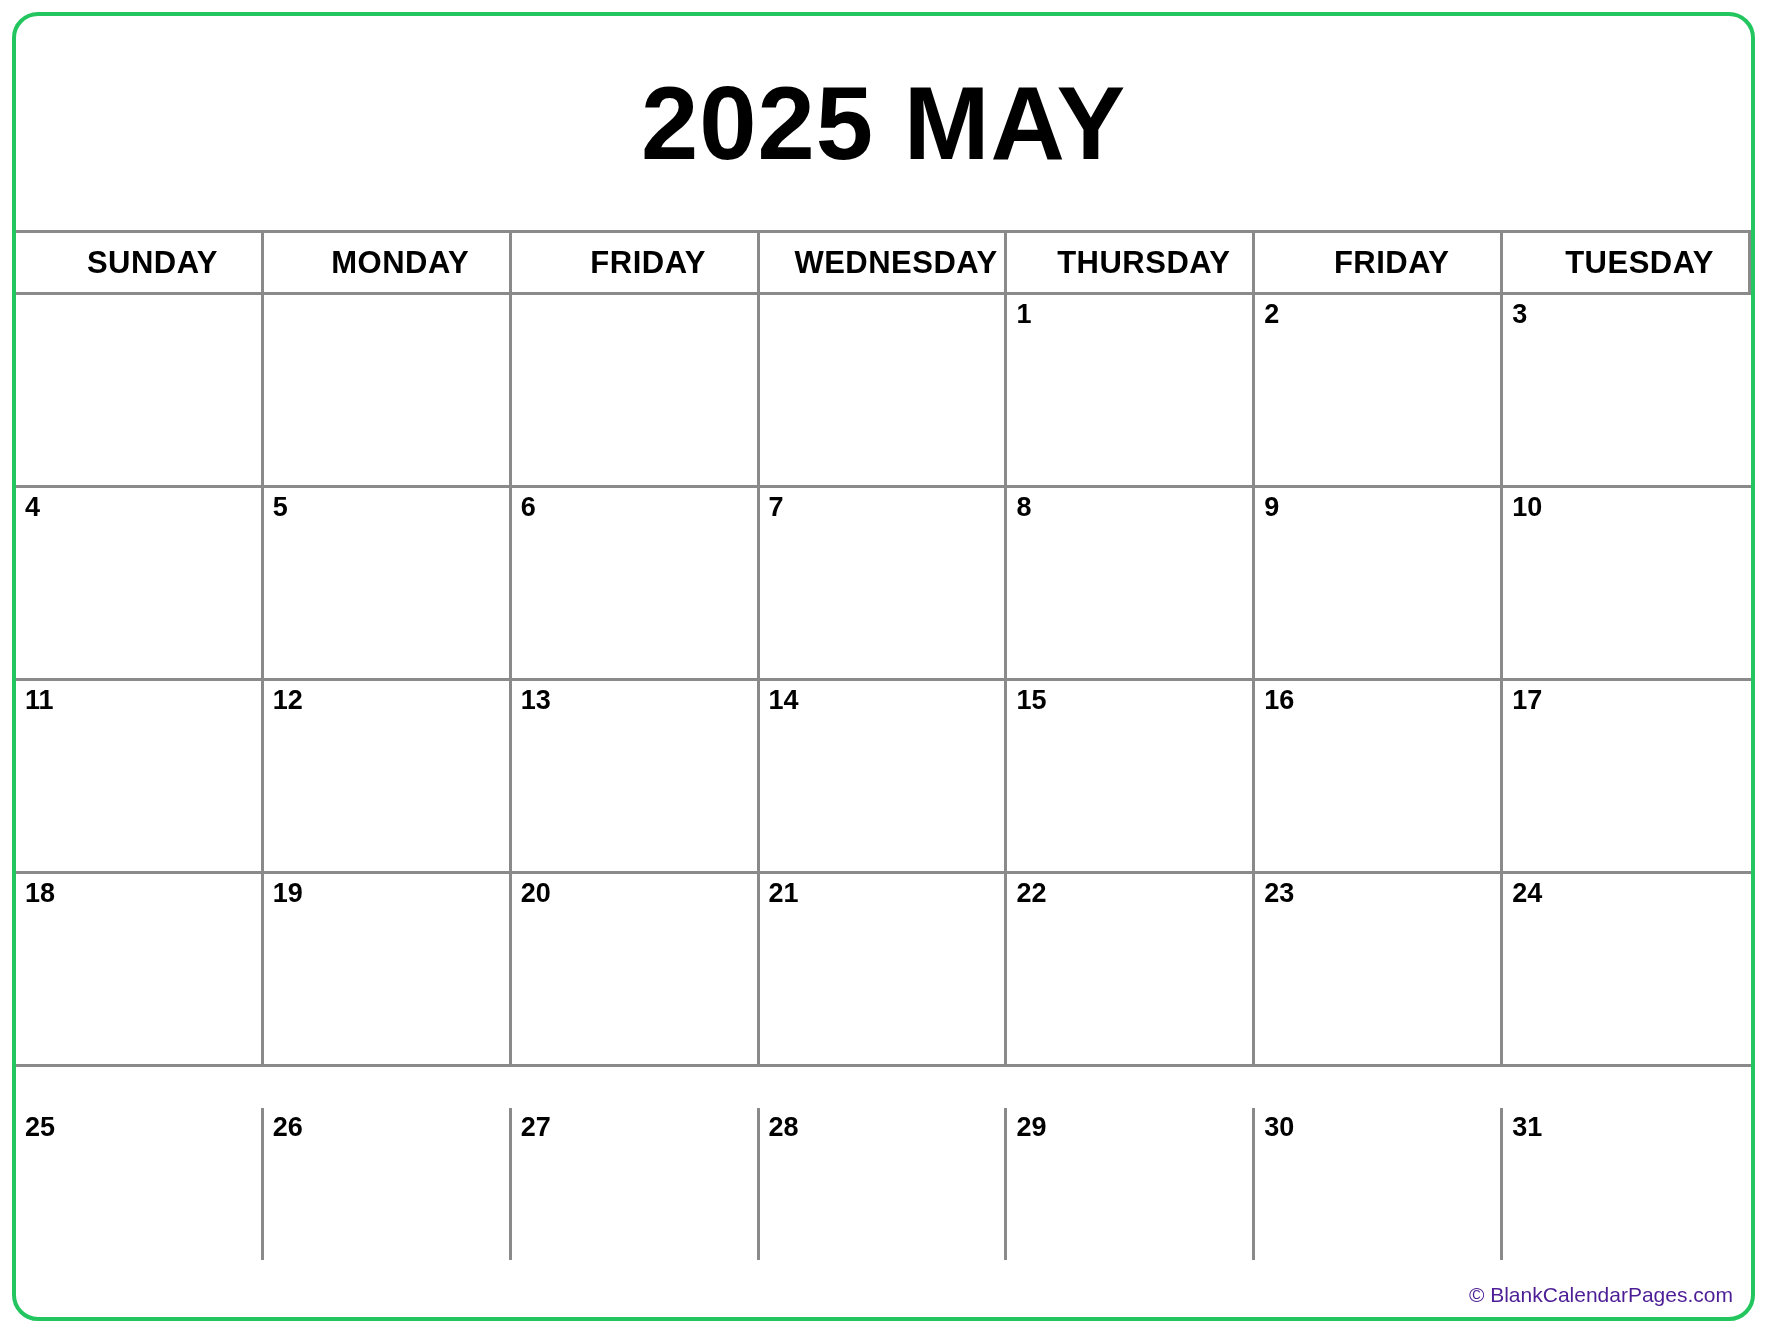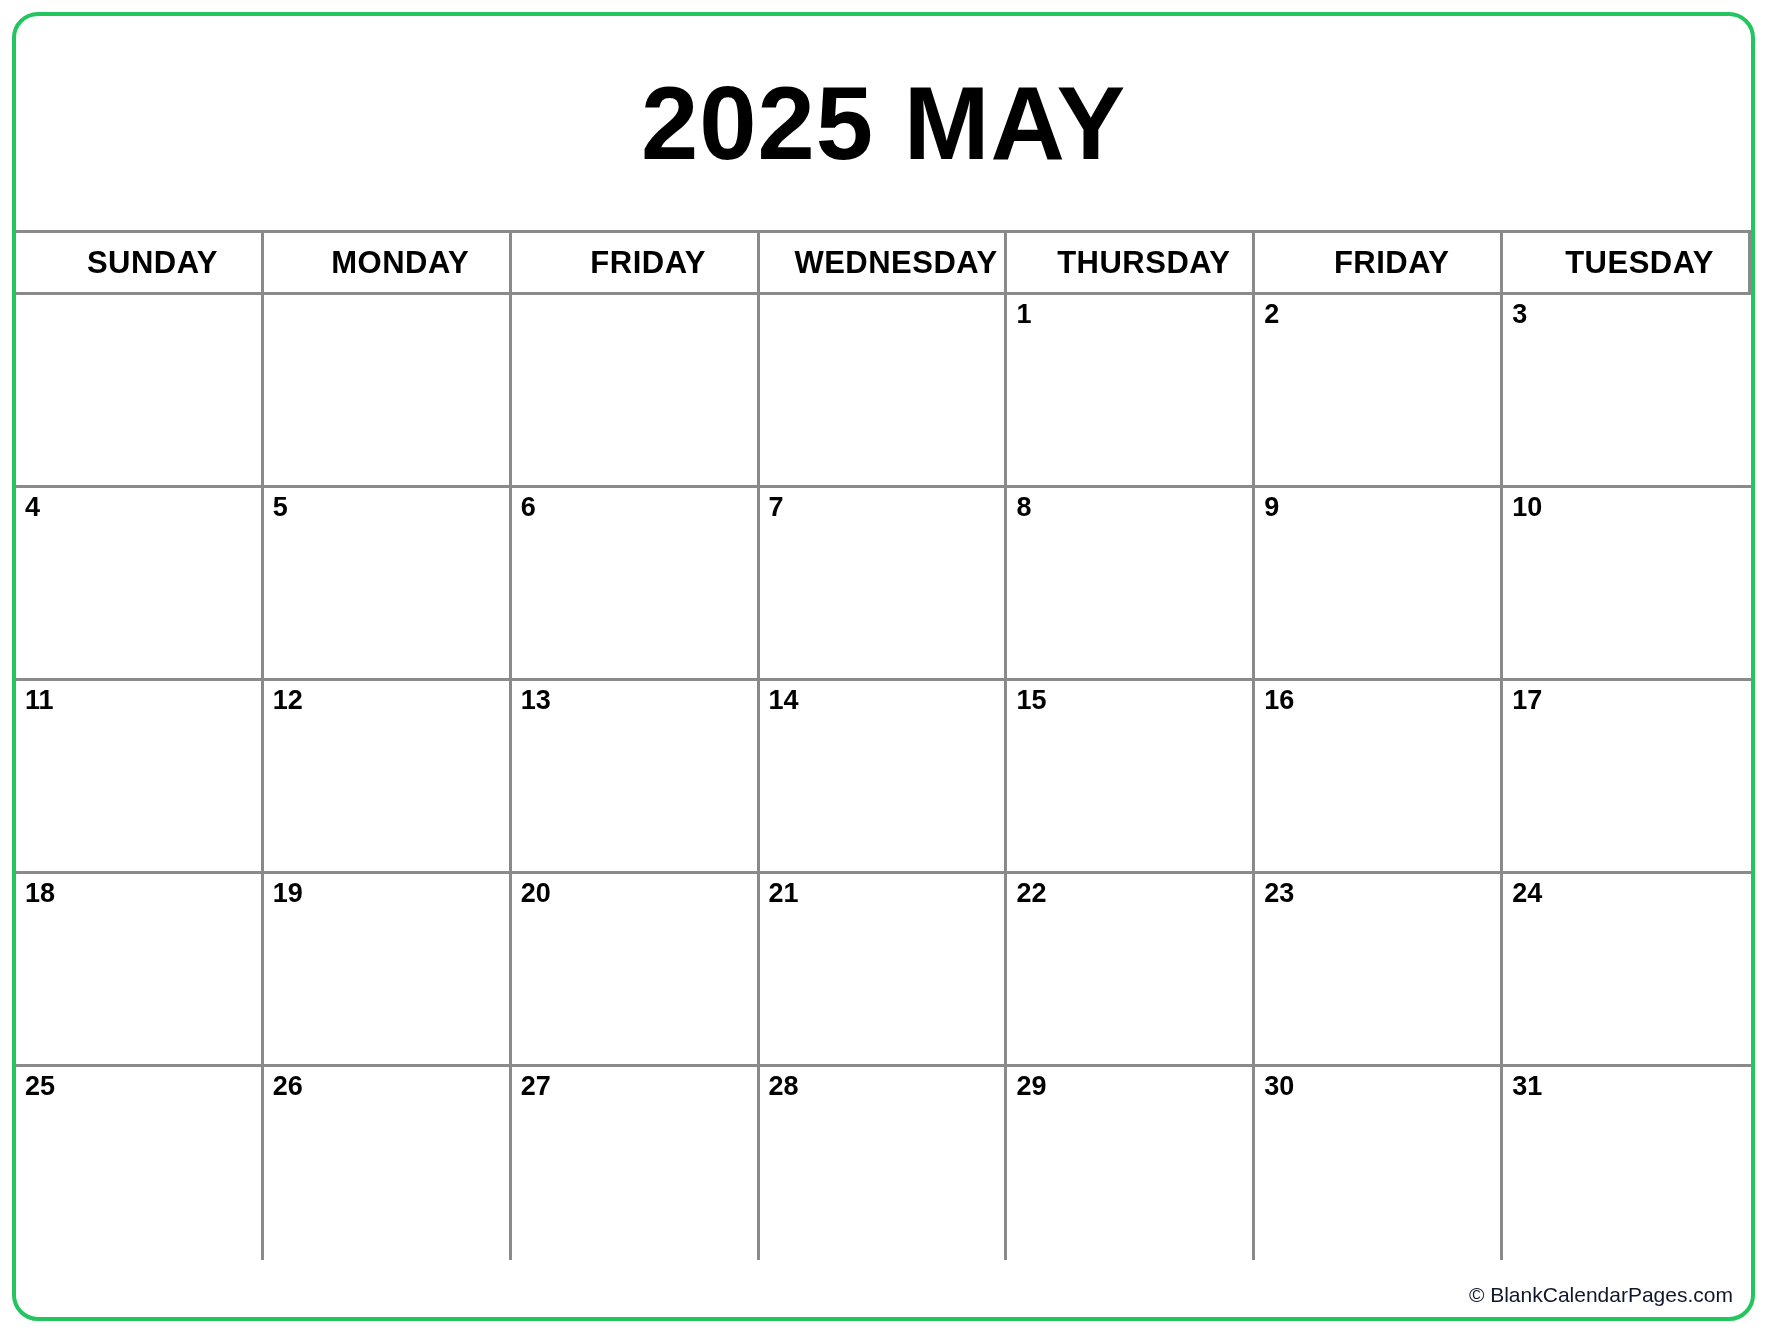--- a/index.html
+++ b/index.html
@@ -73,38 +73,38 @@
   }
 
   .day-cell {
     position: relative;
     border-right: 3px solid #8a8a8a;
     border-bottom: 3px solid #8a8a8a;
     box-sizing: border-box;
     background: #ffffff;
   }
   .day-cell.col-last { border-right: none; }
-  .day-cell.row-last { border-bottom: none; }
+  .day-cell.row-last { border-bottom: none; margin-top: 41px; }
 
   .day-number {
     position: absolute;
     left: 9px;
     top: 4px;
     font-size: 27px;
     font-weight: bold;
     color: #000000;
     line-height: 1.15;
   }
 
   .footer-credit {
     position: absolute;
     right: 18px;
     bottom: 10px;
     font-size: 21px;
-    color: #0f172a;
+    color: #4c1d95;
     font-family: "Liberation Sans", sans-serif;
     white-space: nowrap;
   }
 </style>
 </head>
 <body>
 
 <div class="calendar-frame">
 
   <div class="title-bar">

